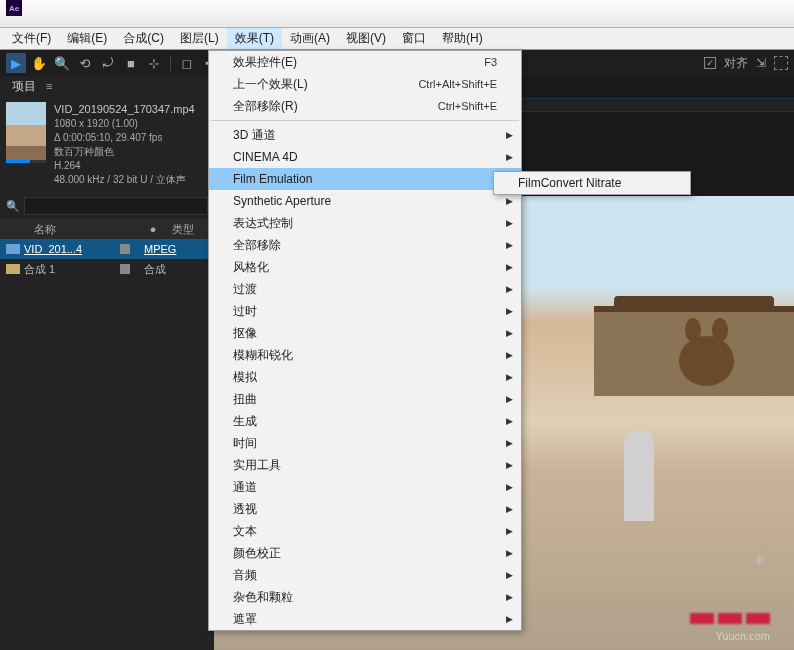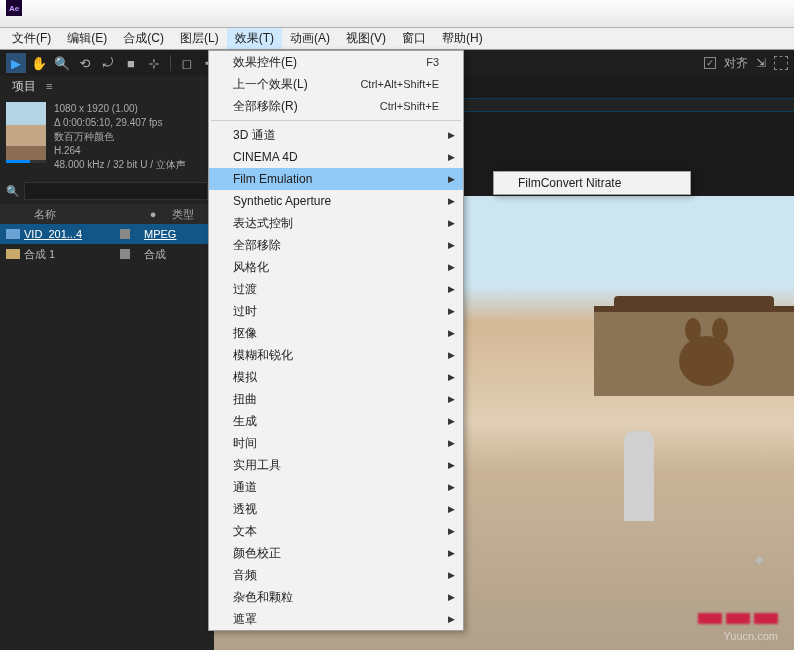--- a/index.html
+++ b/index.html
@@ -63,25 +63,25 @@
 .viewer .roof { position: absolute; top: 100px; right: 20px; width: 160px; height: 20px; background: #5a3e28; border-radius: 4px 4px 0 0; }
 .viewer .char1 { position: absolute; top: 220px; left: 40px; width: 80px; height: 120px; background: linear-gradient(#d97733 0%, #d97733 40%, #4a5a35 40%); border-radius: 30px 30px 10px 10px; }
 .viewer .char2 { position: absolute; top: 210px; left: 170px; width: 70px; height: 150px; background: linear-gradient(#e9d14a 0%, #e9d14a 20%, #c14a9a 20%, #c14a9a 70%, #3a3a3a 70%); border-radius: 20px 20px 5px 5px; }
 .viewer .person { position: absolute; top: 235px; right: 140px; width: 30px; height: 90px; background: #d0d0d0; border-radius: 10px 10px 0 0; }
 .viewer .mascot { position: absolute; top: 140px; right: 60px; width: 55px; height: 50px; background: #6a4a28; border-radius: 50%; }
 .viewer .mascot::before { content: ""; position: absolute; top: -18px; left: 6px; width: 16px; height: 24px; background: #6a4a28; border-radius: 50%; }
 .viewer .mascot::after { content: ""; position: absolute; top: -18px; right: 6px; width: 16px; height: 24px; background: #6a4a28; border-radius: 50%; }
 .viewer .marker { position: absolute; top: 358px; left: 50px; width: 8px; height: 8px; background: #57cfd4; }
 .viewer .crosshair { position: absolute; top: 355px; right: 28px; color: #bbb; font-size: 16px; }
 
-.watermark { position: absolute; bottom: 8px; right: 16px; color: rgba(255,255,255,0.5); font-size: 11px; z-index: 500; }
+.watermark { position: absolute; bottom: 8px; right: 24px; color: rgba(255,255,255,0.5); font-size: 11px; z-index: 500; }
 .watermark .blur { position: absolute; bottom: 18px; right: 0; display: flex; gap: 4px; }
 .watermark .blur span { width: 24px; height: 11px; background: #c24; filter: blur(1px); display: inline-block; }
 
-.dropdown { position: absolute; top: 50px; left: 208px; width: 256px; background: #f2f2f2; border: 1px solid #a0a0a0; box-shadow: 2px 2px 6px rgba(0,0,0,0.3); z-index: 1000; font-size: 12px; }
+.dropdown { position: absolute; top: 50px; left: 208px; width: 314px; background: #f2f2f2; border: 1px solid #a0a0a0; box-shadow: 2px 2px 6px rgba(0,0,0,0.3); z-index: 1000; font-size: 12px; }
 .dropdown .dd-item { display: flex; align-items: center; height: 22px; padding: 0 24px; color: #222; cursor: pointer; position: relative; }
 .dropdown .dd-item.highlighted { background: #91c9f7; }
 .dropdown .dd-item .shortcut { margin-left: auto; color: #333; font-size: 11px; }
 .dropdown .dd-item .arrow { position: absolute; right: 8px; color: #333; font-size: 9px; }
 .dropdown .dd-sep { height: 1px; background: #ccc; margin: 3px 2px; }
 
 .submenu { position: absolute; top: 171px; left: 493px; width: 198px; background: #f2f2f2; border: 1px solid #a0a0a0; box-shadow: 2px 2px 6px rgba(0,0,0,0.3); z-index: 1001; font-size: 12px; }
 .submenu .dd-item { display: flex; align-items: center; height: 22px; padding: 0 24px; color: #222; cursor: pointer; }
 </style>
 </head>
@@ -124,20 +124,21 @@
 
 <div class="main-area">
   <div class="project-panel">
     <div class="panel-tab-row">
       <span class="panel-tab">项目</span>
       <span class="panel-tab-icon">≡</span>
     </div>
     <div class="asset-preview">
       <div class="preview-thumb"></div>
       <div class="asset-info">
+        <div class="line1">VID_20190524_170347.mp4</div>
         <div>1080 x 1920 (1.00)</div>
         <div>Δ 0:00:05:10, 29.407 fps</div>
         <div>数百万种颜色</div>
         <div>H.264</div>
         <div>48.000 kHz / 32 bit U / 立体声</div>
       </div>
     </div>
     <div class="search-row">
       <span style="color:#888;font-size:11px">🔍</span>
       <input class="search-input" placeholder="" style="">

